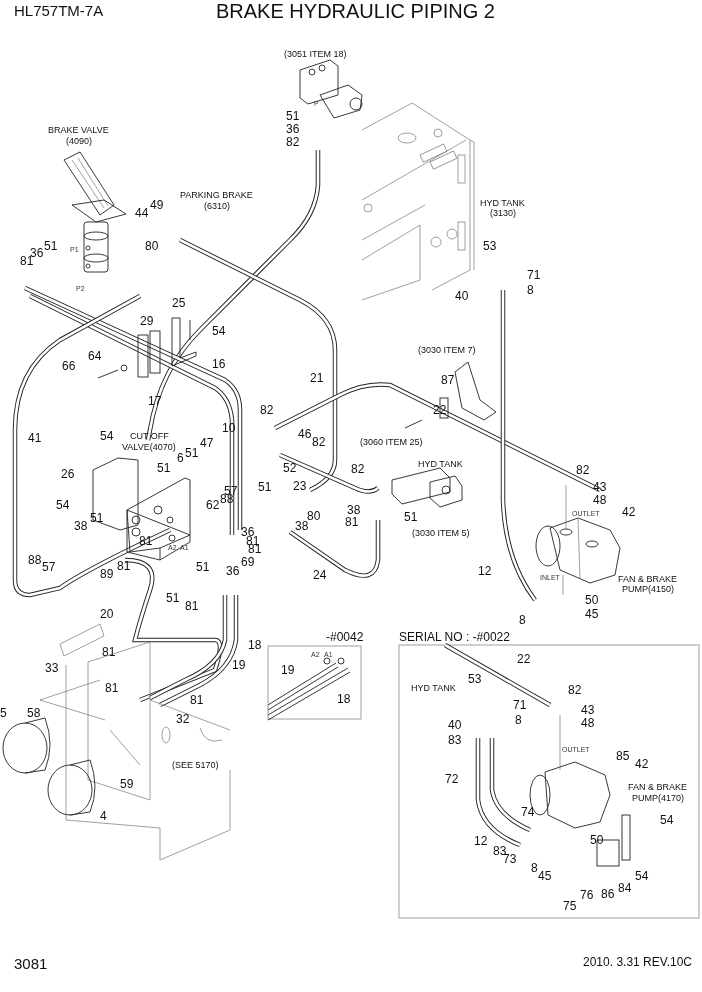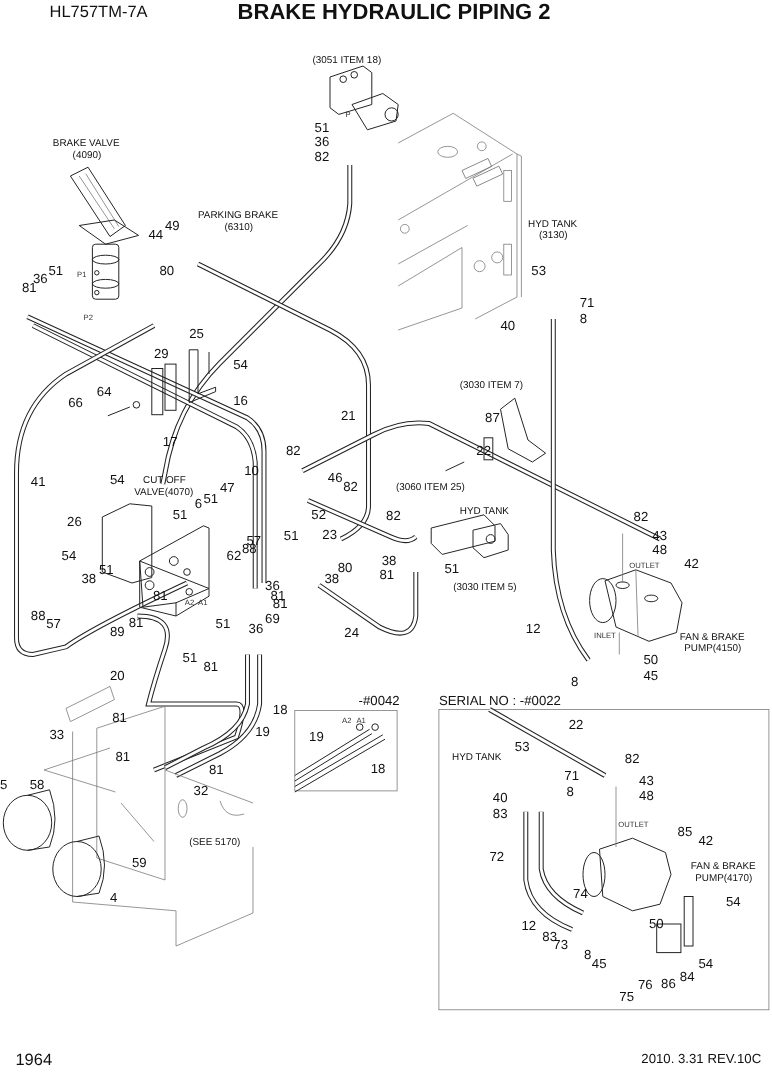--- a/index.html
+++ b/index.html
@@ -1,19 +1,19 @@
 <!DOCTYPE html>
 <html><head>
 <meta charset="utf-8">
 <style>
   html,body{margin:0;padding:0;background:#fff;}
   body{width:702px;height:992px;position:relative;overflow:hidden;font-family:"Liberation Sans",sans-serif;color:#111;}
   .hdr{position:absolute;font-family:"Liberation Sans",sans-serif;}
-  #model{left:14px;top:2px;font-size:15px;margin-left:31px;}
-  #title{left:216px;top:0px;font-size:20px;font-weight:bold;}
+  #model{left:14px;top:2px;font-size:15px;}
+  #title{left:216px;top:0px;font-size:20px;}
   #pageno{left:14px;top:955px;font-size:15px;}
   #rev{right:10px;top:955px;font-size:12px;}
   svg{position:absolute;left:0;top:0;}
   .ln{stroke:#222;fill:none;stroke-width:0.9;}
   .lt{stroke:#777;fill:none;stroke-width:0.7;}
   .hose{stroke:#222;fill:none;stroke-width:4.5;}
   .hosein{stroke:#fff;fill:none;stroke-width:2.6;}
   .lbl{font-family:"Liberation Sans",sans-serif;font-size:12px;fill:#111;}
   .cap{font-family:"Liberation Sans",sans-serif;font-size:9px;fill:#111;}
   .tiny{font-family:"Liberation Sans",sans-serif;font-size:7px;fill:#333;}
@@ -332,14 +332,14 @@
       <text class="lbl" x="105" y="692">81</text>
       <text class="lbl" x="190" y="704">81</text>
       <text class="lbl" x="176" y="723">32</text>
       <text class="lbl" x="0" y="717">5</text>
       <text class="lbl" x="27" y="717">58</text>
       <text class="lbl" x="120" y="788">59</text>
       <text class="lbl" x="100" y="820">4</text>
     </g>
 </svg>
 
-<div class="hdr" id="pageno">1964</div>
+<div class="hdr" id="pageno">3081</div>
 <div class="hdr" id="rev">2010. 3.31  REV.10C</div>
 
 </body></html>

